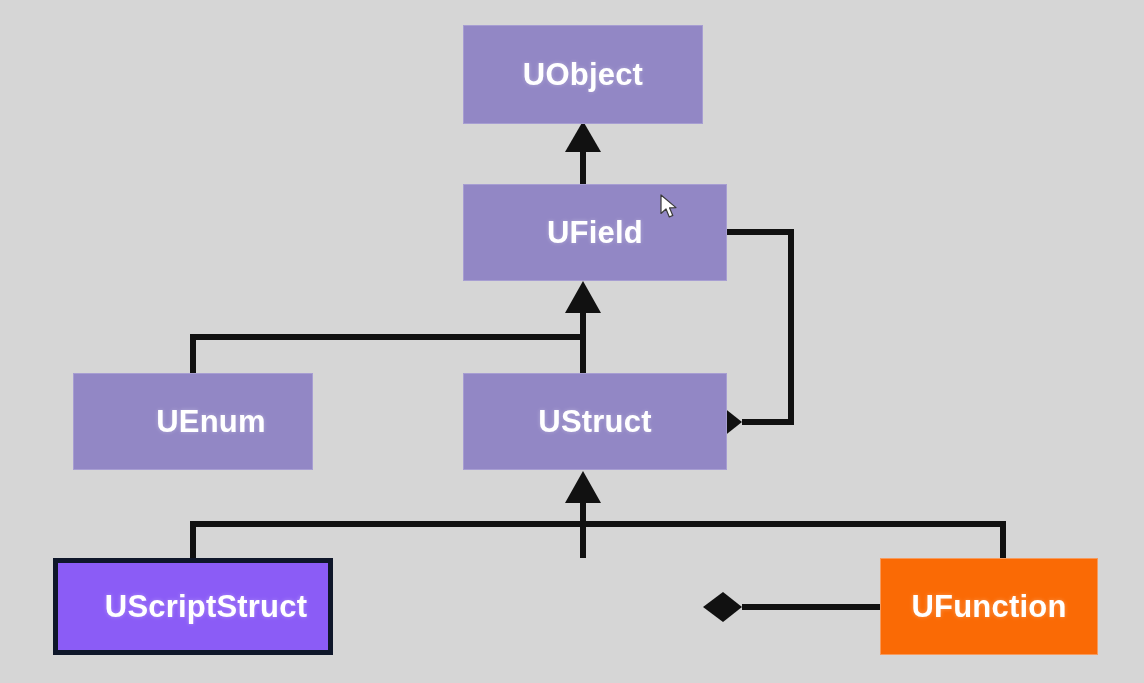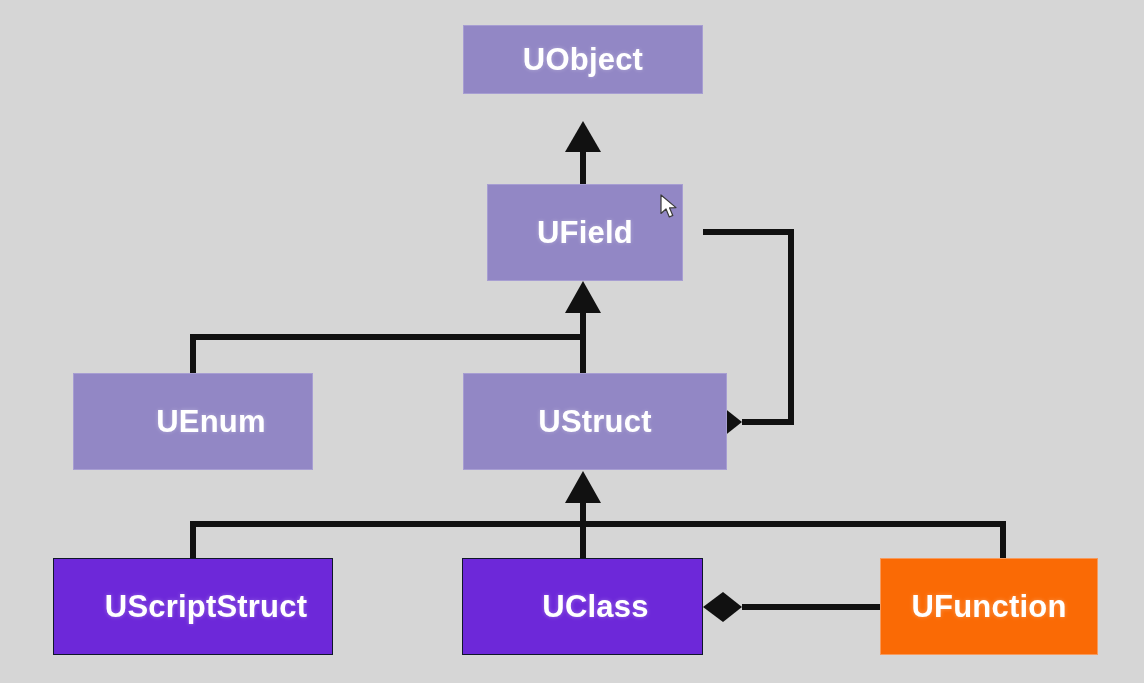--- a/index.html
+++ b/index.html
@@ -33,22 +33,22 @@
     font-weight: 600;
     letter-spacing: 0.2px;
     text-shadow: 0 0 4px rgba(255,255,255,0.30);
     user-select: none;
   }
   .node-purple {
     background: #9287c5;
     border: 1px solid #a79ed2;
   }
   .node-teal {
-    background: #6d28d9;
-    border: 1px solid #0f172a;
+    background: #8b5cf6;
+    border: 5px solid #0f172a;
     padding-left: 26px;
   }
   .node-orange {
     background: #fa6a05;
     border: 1px solid #f79a5c;
   }
   .node-label {
     pointer-events: none;
   }
   .cursor {
@@ -89,43 +89,40 @@
       <polyline points="703,232 791,232 791,422 742,422" fill="none" stroke="#111111" stroke-width="6"></polyline>
       <polygon points="703,422 723,407 742,422 723,437" fill="#111111"></polygon>
     </g>
 
     <g>
       <line x1="742" y1="607" x2="880" y2="607" stroke="#111111" stroke-width="6"></line>
       <polygon points="703,607 723,592 742,607 723,622" fill="#111111"></polygon>
     </g>
   </svg>
 
-  <div class="node node-purple" style="left:463px; top:25px; width:240px; height:69px;">
+  <div class="node node-purple" style="left:463px; top:25px; width:240px; height:99px;">
     <span class="node-label">UObject</span>
   </div>
 
-  <div class="node node-purple" style="left:463px; top:184px; width:196px; height:97px;margin-left:24px;">
+  <div class="node node-purple" style="left:463px; top:184px; width:264px; height:97px;">
     <span class="node-label">UField</span>
   </div>
 
   <div class="node node-purple" style="left:73px; top:373px; width:240px; height:97px;padding-left:36px;">
     <span class="node-label">UEnum</span>
   </div>
 
   <div class="node node-purple" style="left:463px; top:373px; width:264px; height:97px;">
     <span class="node-label">UStruct</span>
   </div>
 
   <div class="node node-teal" style="left:53px; top:558px; width:280px; height:97px;">
     <span class="node-label">UScriptStruct</span>
   </div>
 
-  <div class="node node-teal" style="left:462px; top:558px; width:241px; height:97px;">
-    <span class="node-label">UClass</span>
-  </div>
 
   <div class="node node-orange" style="left:880px; top:558px; width:218px; height:97px;">
     <span class="node-label">UFunction</span>
   </div>
 
   <svg class="cursor" id="mouse-cursor" viewBox="0 0 20 26" xmlns="http://www.w3.org/2000/svg" style="left: 660px; top: 194px;">
     <polygon points="1,1 1,19.5 6,15 9.3,23 12.8,21.4 9.6,13.9 16,13.6" fill="#ffffff" stroke="#3a3a3a" stroke-width="1.2" stroke-linejoin="round"></polygon>
   </svg>
 
 </div>

